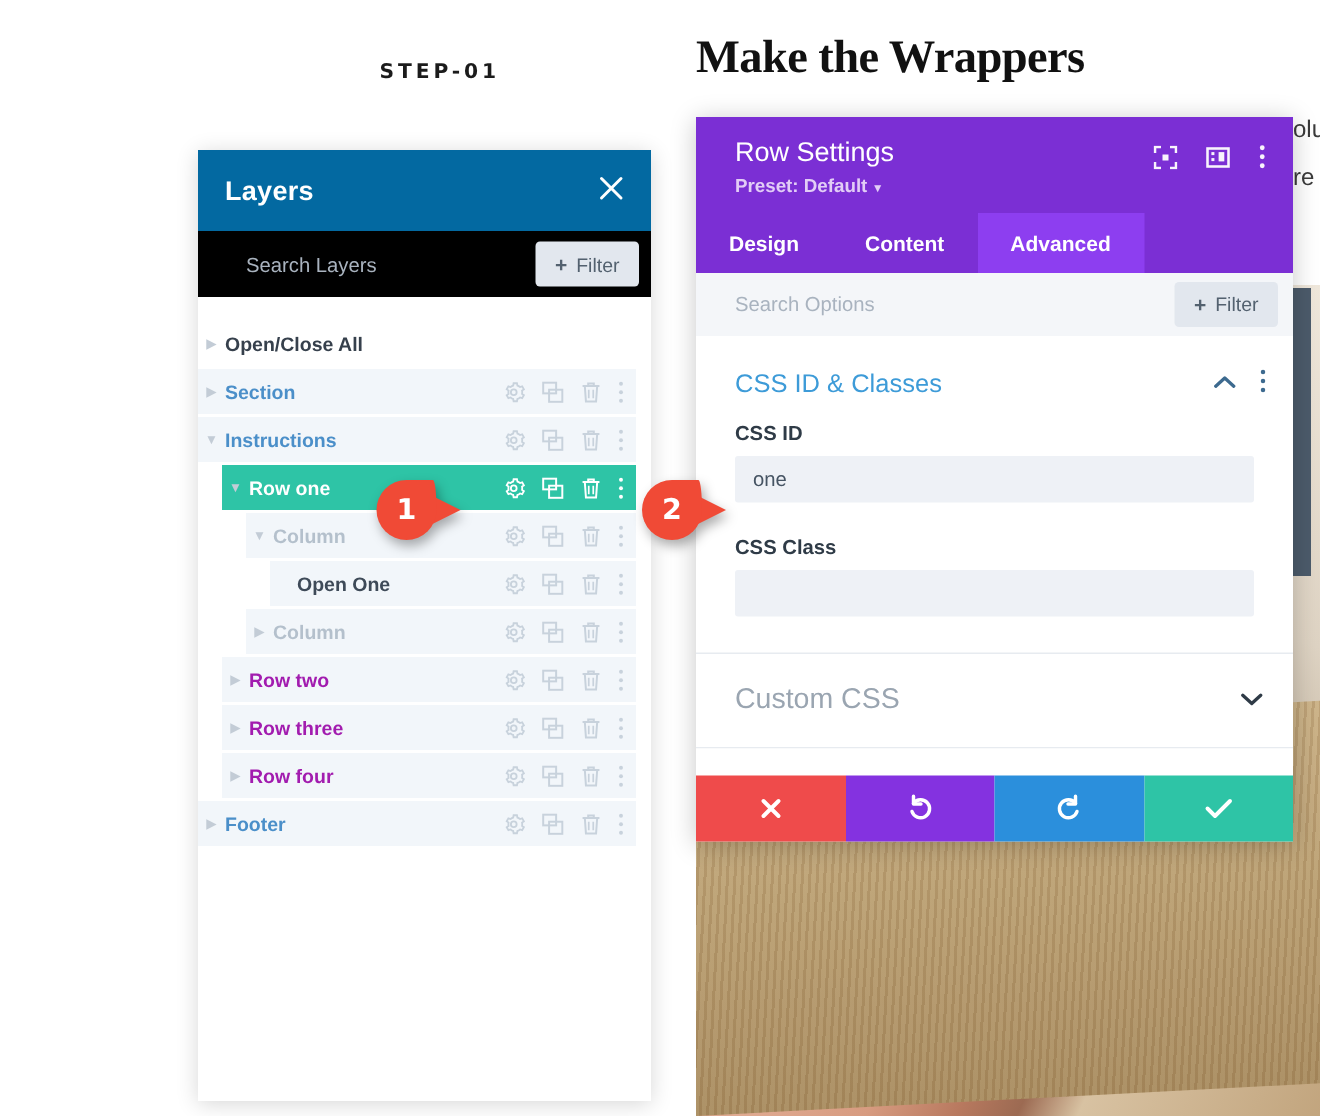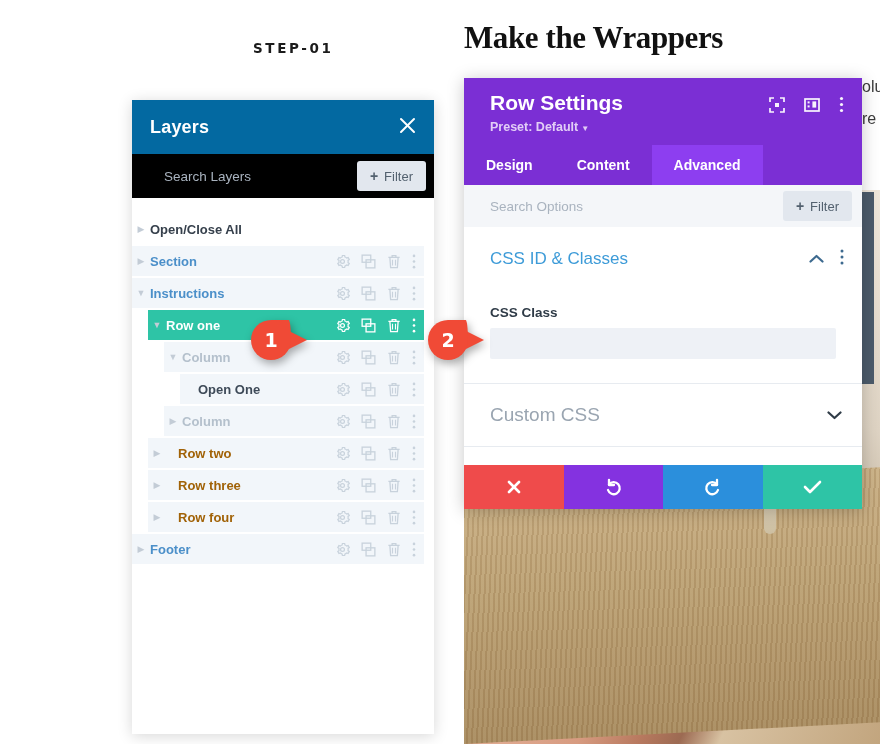--- a/index.html
+++ b/index.html
@@ -162,21 +162,21 @@
   .layer-row .lbl { flex: 1 1 auto; white-space: nowrap; }
   .layer-row .acts {
     display: flex; align-items: center; gap: 11px;
     margin-left: auto; padding-left: 10px;
   }
   .layer-row .acts svg { display: block; }
 
   .row-plain { background: #f2f6fa; }
   .row-plain .lbl { color: #5b6b7d; }
   .row-link .lbl { color: #4b8fc9; font-weight: 700; }
-  .row-green .lbl { color: #a16207; font-weight: 700; margin-left: 12px; }
+  .row-green .lbl { color: #a21caf; font-weight: 700; }
   .row-muted .lbl { color: #b4c0cc; font-weight: 700; }
   .row-dark .lbl { color: #3e4a58; font-weight: 700; }
   .row-openall { background: transparent; }
   .row-openall .lbl { color: #36404c; font-weight: 700; }
 
   .row-selected {
     background: #2ec4a6;
   }
   .row-selected .lbl { color: #ffffff; font-weight: 700; }
 
@@ -193,21 +193,21 @@
     background: #ffffff;
     box-shadow: 0 2px 16px rgba(0,0,0,0.22);
     display: flex; flex-direction: column;
   }
   .rs-header {
     background: #7b2fd4;
     padding: 13px 18px 11px 26px;
     display: flex; align-items: flex-start; justify-content: space-between;
   }
   .rs-title {
-    color: #ffffff; font-size: 21px; font-weight: 700; line-height: 1.15;
+    color: #ffffff; font-size: 18px; font-weight: 400; line-height: 1.15;
   }
   .rs-preset {
     color: #e2cdf6; font-size: 12.5px; font-weight: 700; margin-top: 5px;
   }
   .rs-preset .tri { font-size: 8px; margin-left: 3px; }
   .rs-header-icons { display: flex; align-items: center; gap: 19px; margin-top: 5px; }
   .rs-header-icons .hi { cursor: pointer; opacity: 0.95; }
 
   .rs-tabs { display: flex; background: #7b2fd4; height: 40px; }
   .rs-tab {
@@ -760,20 +760,24 @@
           <span>
             <svg width="4" height="16" viewBox="0 0 4 16" aria-hidden="true">
               <circle cx="2" cy="2" r="1.5" fill="#3d6a8f"></circle>
               <circle cx="2" cy="8" r="1.5" fill="#3d6a8f"></circle>
               <circle cx="2" cy="14" r="1.5" fill="#3d6a8f"></circle>
             </svg>
           </span>
         </div>
       </div>
 
+      <div class="field-block">
+        <div class="field-label">CSS ID</div>
+        <input class="field-input" type="text" value="one" style="">
+      </div>
 
       <div class="field-gap"></div>
 
       <div class="field-block">
         <div class="field-label">CSS Class</div>
         <input class="field-input" type="text" value="" style="">
       </div>
 
       <div class="rs-divider"></div>
 

